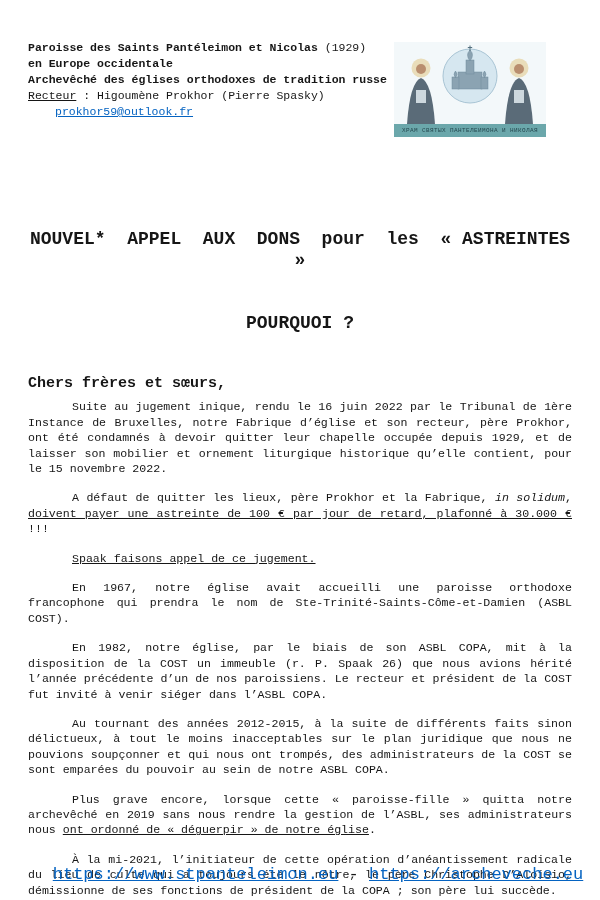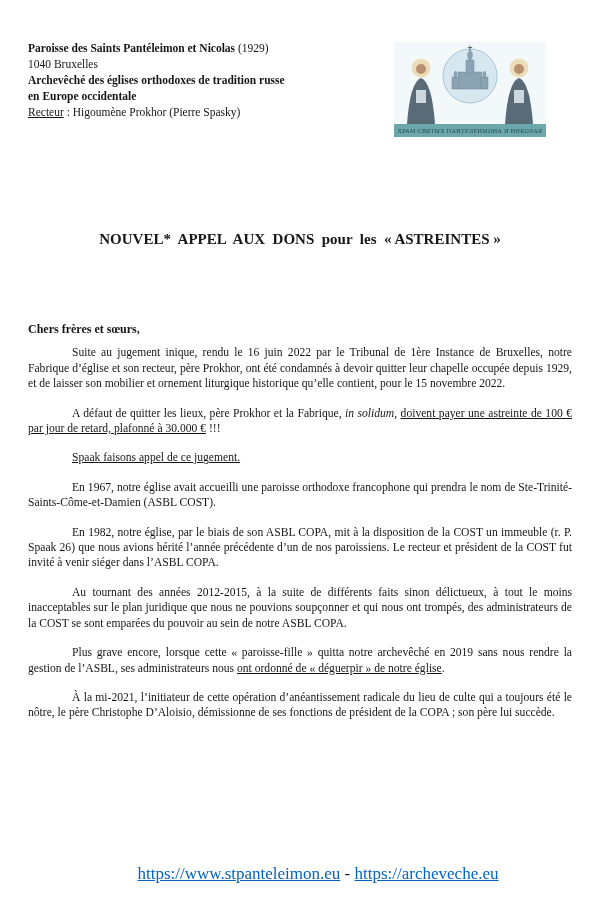--- a/index.html
+++ b/index.html
@@ -2,66 +2,66 @@
 <html><head>
 <meta charset="utf-8">
 <style>
   * { margin: 0; padding: 0; box-sizing: border-box; }
   html, body { background: #ffffff; }
   .page {
     width: 600px; height: 900px;
     position: relative;
     background: #ffffff;
     color: #161616;
-    font-family: Liberation Serif, serif;
+    font-family: Liberation Mono, monospace;
     padding: 40px 28px 0 28px;
     overflow: hidden;
   }
   .b { font-weight: 700; }
   .i { font-style: italic; }
   .u { text-decoration: underline; }
   .header { display: flex; justify-content: space-between; align-items: flex-start; }
   .header-left { font-size: 11.5px; line-height: 16px; }
   .email-line { padding-left: 27px; }
   .link { color: #0563c1; text-decoration: underline; cursor: pointer; }
   .logo { width: 152px; flex: 0 0 auto; margin-right: 26px; margin-top: 2px; }
   .logo svg { display: block; }
   .logo-band {
     background: #6ba7ab; color: #24484f;
     font-size: 6px; line-height: 8px; letter-spacing: .4px;
     text-align: center; padding: 3px 1px 2px;
   }
   .title {
     text-align: center; margin-top: 50px;
-    font-weight: 700; font-size: 15px; line-height: 21px;
+    font-weight: 700; font-size: 18px; line-height: 21px;
     white-space: pre-wrap;
   }
-  .salutation { margin-top: 30px; font-weight: 700; font-size: 12px; line-height: 15.4px; }
+  .salutation { font-weight: 700; font-size: 15px; line-height: 15.4px; }
   .paras { margin-top: 8px; }
   .para { font-size: 11.6px; line-height: 15.4px; text-align: justify; margin-bottom: 14px; margin-top: 7px; }
   .para.indent { text-indent: 44px; }
   .para.no-gap-after { margin-bottom: 0; }
   .para.extra-gap { margin-top: 7px; }
   .footer {
     position: absolute; left: 0; right: 0; bottom: 16px;
     text-align: center; font-size: 17px; padding-left: 36px;
   }
 </style>
 </head>
 <body>
 
 <div class="page">
 
   <div class="header">
     <div class="header-left">
       <div><span class="b">Paroisse des Saints Pantéleimon et Nicolas</span><span> (1929)</span></div>
-      <div>1040 Bruxelles</div>
+      <div class="b">en Europe occidentale</div>
       <div class="b">Archevêché des églises orthodoxes de tradition russe</div>
-      <div class="b">en Europe occidentale</div>
       <div><span class="u">Recteur</span><span> : Higoumène Prokhor (Pierre Spasky)</span></div>
+      <div class="email-line"><a class="link">prokhor59@outlook.fr</a></div>
     </div>
 
     <div class="logo">
       <svg viewBox="0 0 152 82" width="152" height="82">
         <rect width="152" height="82" fill="#f3f8fa"></rect>
         <circle cx="76" cy="34" r="27" fill="#d6e7f0" stroke="#a8c4d4" stroke-width="1"></circle>
         <g fill="#8ba3b2" stroke="#6f8b9c" stroke-width="0.5">
           <rect x="64" y="30" width="24" height="17"></rect>
           <rect x="72" y="18" width="8" height="14"></rect>
           <path d="M76 8 q5 5 0 11 q-5 -6 0 -11 z"></path>
@@ -86,20 +86,21 @@
           <path d="M111 82 Q114 40 125 36 Q136 40 139 82 Z" fill="#5a6b78"></path>
           <rect x="120" y="48" width="10" height="13" fill="#cdd8de"></rect>
         </g>
       </svg>
       <div class="logo-band">ХРАМ СВЯТЫХ ПАНТЕЛЕИМОНА И НИКОЛАЯ</div>
     </div>
   </div>
 
   <div class="title">
     <div>NOUVEL*  APPEL  AUX  DONS  pour  les  « ASTREINTES »</div>
+    <div>POURQUOI ?</div>
   </div>
 
   <div class="salutation">Chers frères et sœurs,</div>
 
   <div class="paras">
       <p class="para indent"><span>Suite au jugement inique, rendu le 16 juin 2022 par le Tribunal de 1ère Instance de Bruxelles, notre Fabrique d’église et son recteur, père Prokhor, ont été condamnés à devoir quitter leur chapelle occupée depuis 1929, et de laisser son mobilier et ornement liturgique historique qu’elle contient, pour le 15 novembre 2022.</span></p>
       <p class="para indent"><span>A défaut de quitter les lieux, père Prokhor et la Fabrique, </span><span class="i">in solidum</span><span>, </span><span class="u">doivent payer une astreinte de 100 € par jour de retard, plafonné à 30.000 €</span><span> !!!</span></p>
       <p class="para indent"><span class="u">Spaak faisons appel de ce jugement.</span></p>
       <p class="para indent extra-gap"><span>En 1967, notre église avait accueilli une paroisse orthodoxe francophone qui prendra le nom de Ste-Trinité-Saints-Côme-et-Damien (ASBL COST).</span></p>
       <p class="para indent"><span>En 1982, notre église, par le biais de son ASBL COPA, mit à la disposition de la COST un immeuble (r. P. Spaak 26) que nous avions hérité l’année précédente d’un de nos paroissiens. Le recteur et président de la COST fut invité à venir siéger dans l’ASBL COPA.</span></p>

